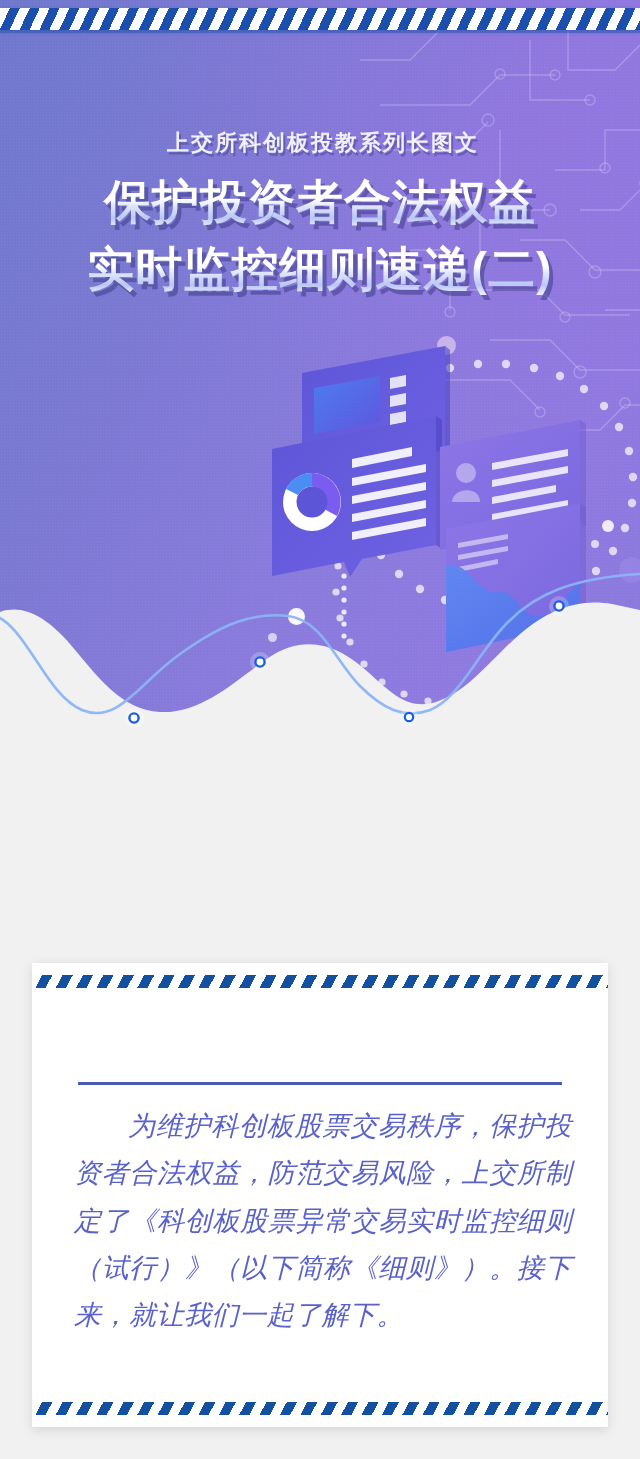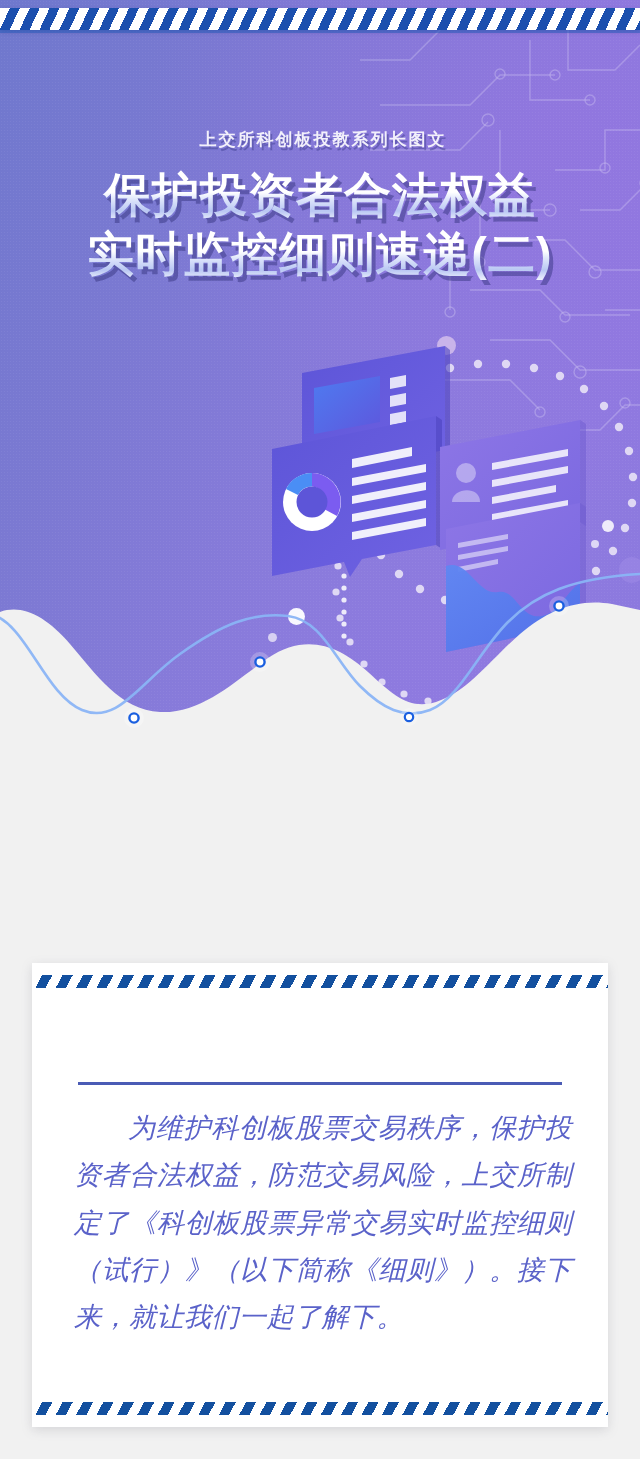--- a/index.html
+++ b/index.html
@@ -46,34 +46,34 @@
     box-shadow:0 2px 4px rgba(20,25,90,.25);
   }
   .top-ribbon-edge {
     position:absolute; left:0; top:30px; width:640px; height:3px;
     background:#2b5fc0; opacity:.55;
   }
 
   
   .title-block { position:absolute; left:0; top:128px; width:640px; text-align:center; }
   .kicker {
-    font-size:17px; letter-spacing:2px; color:#f2f0fb; font-weight:700;
+    font-size:22px; letter-spacing:2px; color:#f2f0fb; font-weight:700;
     text-shadow:2px 3px 0 rgba(60,60,140,.45);
     display:block; margin-bottom:14px; padding-left:6px;
   }
   .main-title {
     display:block;
     font-size:47px; font-weight:900; letter-spacing:1px; line-height:1.26;
     color:#ffffff;
     background:linear-gradient(180deg,#ffffff 0%,#ffffff 46%,#dfe6fb 58%,#b9c7f3 78%,#ffffff 100%);
     -webkit-background-clip:text; background-clip:text;
     -webkit-text-fill-color:transparent;
     filter:drop-shadow(4px 5px 0 rgba(52,50,125,.48));
   }
-  .main-title + .main-title { margin-top:0; }
+  .main-title + .main-title { margin-top:8px; }
 
   
   .illus { position:absolute; left:240px; top:330px; width:420px; height:400px; }
   .illus svg { width:100%; height:100%; display:block; overflow:visible; }
 
   
   .dot { position:absolute; border-radius:50%; }
   .dot-a { left:437px; top:336px; width:19px; height:19px; background:#c9b4ea; }
   .dot-b { left:288px; top:608px; width:17px; height:17px; background:#ffffff; opacity:.95; }
   .dot-c { left:268px; top:633px; width:9px;  height:9px;  background:#eae6f8; opacity:.8;}
@@ -97,21 +97,21 @@
     );
   }
   .card-stripe.top { top:12px; }
   .card-stripe.bottom { bottom:12px; }
   .card-rule {
     position:absolute; left:46px; top:119px; width:484px; height:3px;
     background:#4a5bb5;
   }
   .card-body {
     position:absolute; left:42px; right:36px; top:142px;
-    font-family:Liberation Sans, sans-serif;
+    font-family:Liberation Mono, monospace;
     font-style:italic;
     font-size:27px; line-height:1.75; letter-spacing:.5px;
     color:#5a62c9;
     text-align:justify; text-indent:2em;
     font-weight:500;
   }
 </style>
 </head>
 <body>
 

